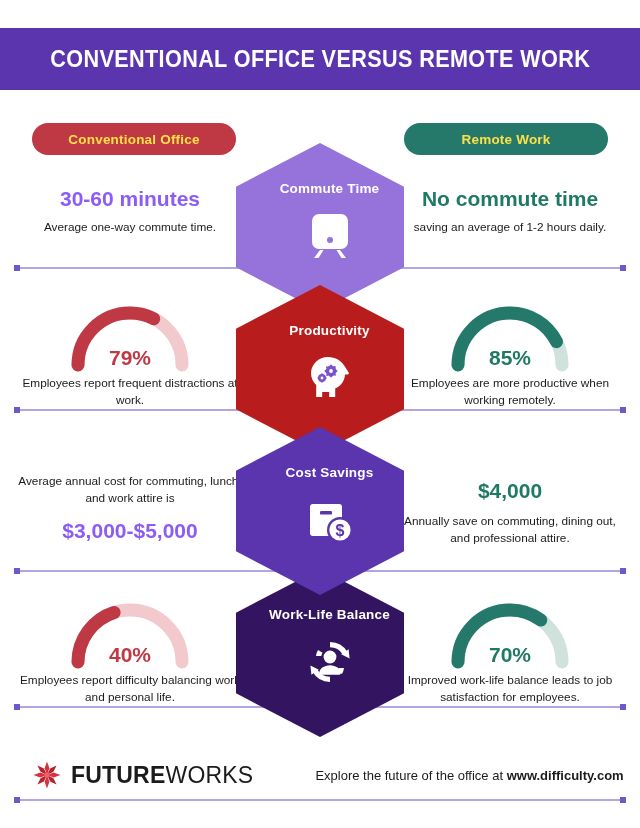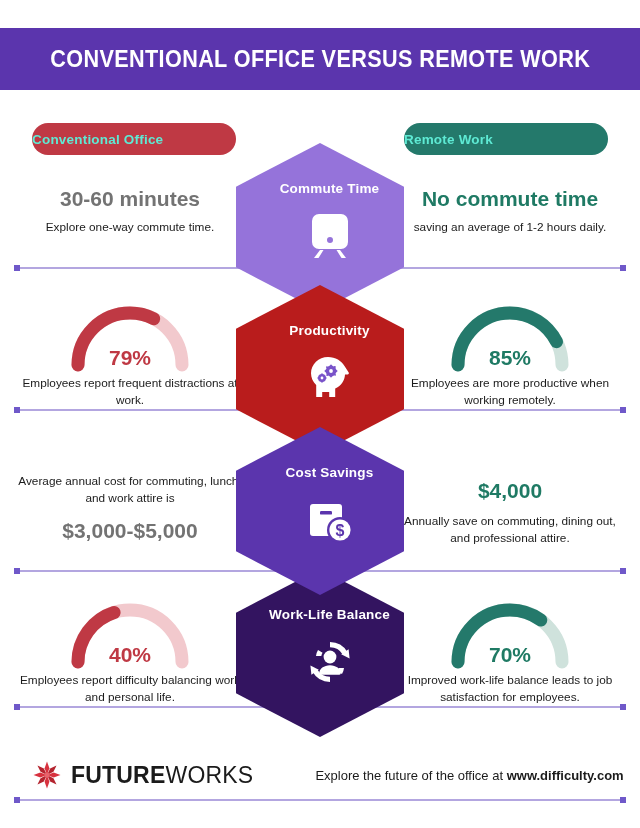--- a/index.html
+++ b/index.html
@@ -16,22 +16,22 @@
     background:#5b35ad; display:flex; align-items:center; justify-content:center;
   }
   .header-title{
     color:#ffffff; font-size:23px; font-weight:bold; letter-spacing:.4px;
     transform:scaleX(.94); white-space:nowrap;
   }
 
   
   .pill{
     position:absolute; height:32px; border-radius:16px;
-    display:flex; align-items:center; justify-content:flex-start;
-    color:#5eead4; font-size:13.5px; font-weight:bold; letter-spacing:.2px;
+    display:flex; align-items:center; justify-content:center;
+    color:#fde047; font-size:13.5px; font-weight:bold; letter-spacing:.2px;
   }
   .pill-left{ left:32px; top:123px; width:204px; background:#bf3944; }
   .pill-right{ left:404px; top:123px; width:204px; background:#24796b; }
 
   
   .hex-stack{
     position:absolute; left:236px; top:143px; width:168px; height:590px;
   }
   .hex{
     position:absolute; left:0; width:168px; height:168px;
@@ -51,21 +51,21 @@
 
   
   .side{
     position:absolute; width:232px; text-align:center;
   }
   .side-left{ left:14px; }
   .side-right{ left:394px; }
   .big{
     font-size:21px; font-weight:bold; line-height:1.25;
   }
-  .big.red{ color:#737373; }
+  .big.red{ color:#8b5cf6; }
   .big.green{ color:#1f7a64; }
   .desc{
     font-size:11.8px; line-height:1.45; color:#1b1b1b;
   }
   .gap-s{ height:7px; }
 
   
   .gauge{ width:124px; height:66px; margin:0 auto 6px; position:relative; }
   .gauge svg{ width:100%; height:100%; display:block; overflow:visible; }
   .gauge-val{
@@ -113,21 +113,21 @@
 <div class="pill pill-left">
   <span>Conventional Office</span>
 </div>
 <div class="pill pill-right">
   <span>Remote Work</span>
 </div>
 
 <div class="side side-left" style="top:186px;">
   <div class="big red">30-60 minutes</div>
   <div class="gap-s"></div>
-  <div class="desc">Explore one-way commute time.</div>
+  <div class="desc">Average one-way commute time.</div>
 </div>
 
 <div class="side side-left" style="top:303px;">
   <div class="gauge">
     <svg viewBox="0 0 124 66" aria-hidden="true">
       <path d="M10 62 A52 52 0 0 1 114 62" fill="none" stroke="#f2c9cd" stroke-width="13" stroke-linecap="round"></path>
       <path d="M10 62 A52 52 0 0 1 114 62" fill="none" stroke="#bf3944" stroke-width="13" stroke-linecap="round" stroke-dasharray="163.4" stroke-dashoffset="57.2"></path>
     </svg>
     <div class="gauge-val red">79%</div>
   </div>

